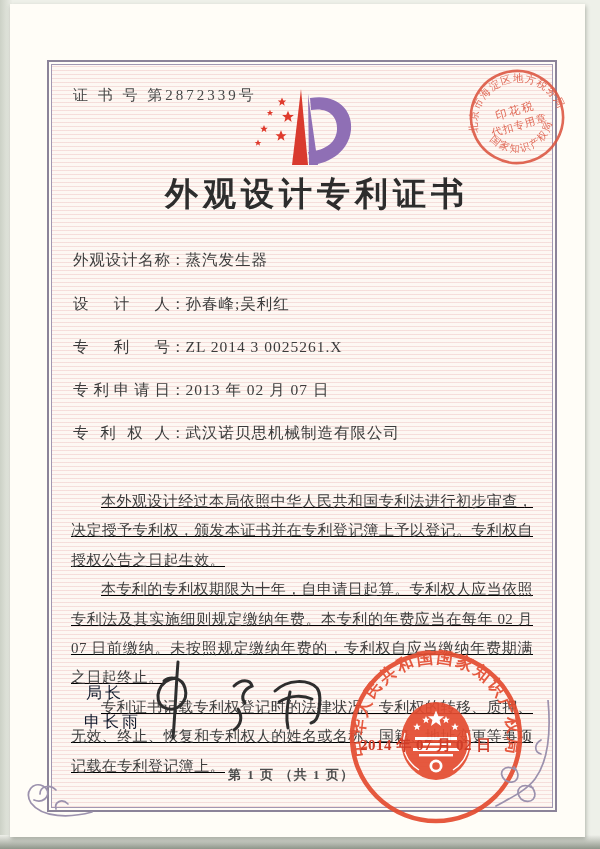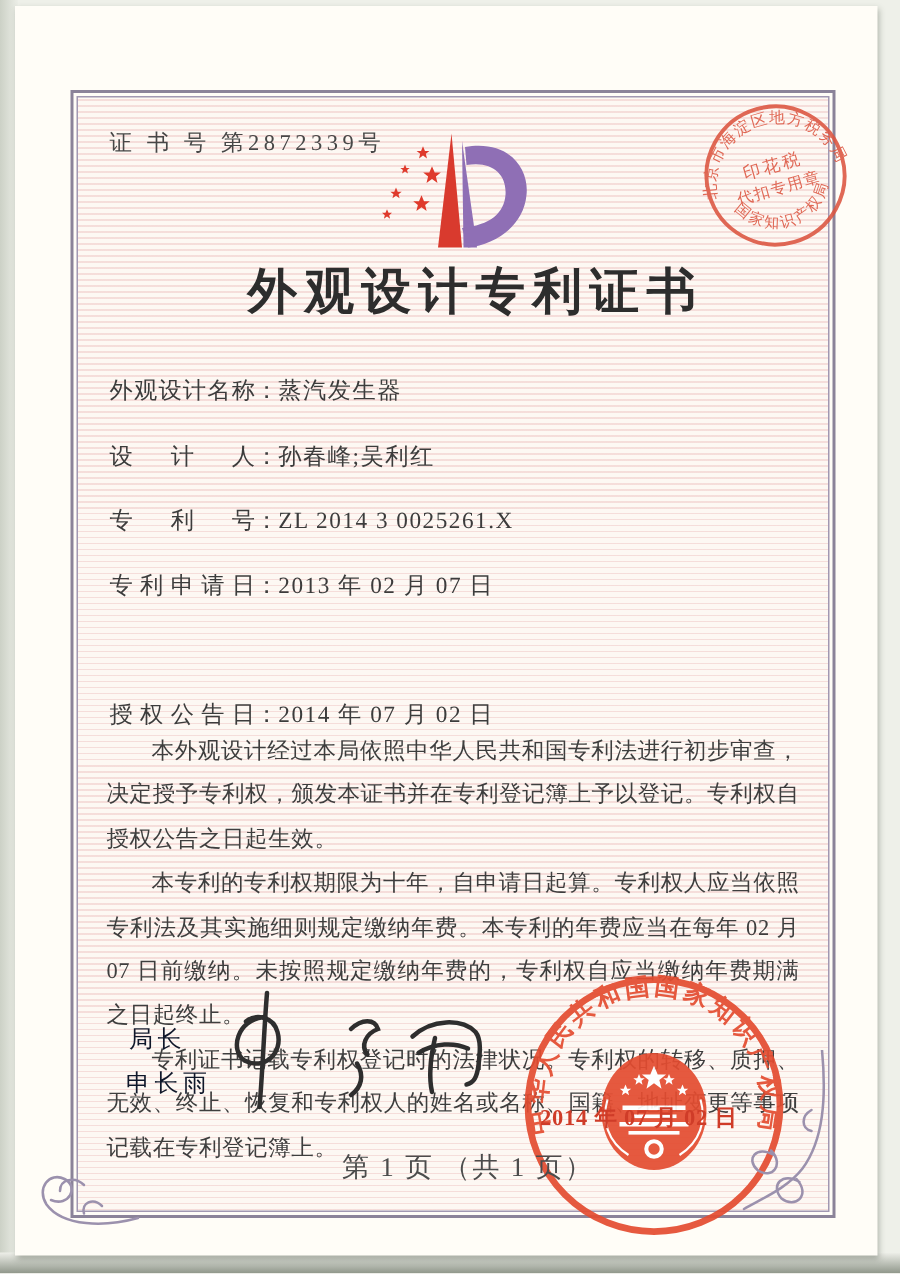--- a/index.html
+++ b/index.html
@@ -20,32 +20,32 @@
     background-image:repeating-linear-gradient(0deg,
       rgba(233,178,178,.38) 0px,rgba(233,178,178,.38) 1px,
       rgba(255,255,255,0) 1px,rgba(255,255,255,0) 4px);}
   .cert-no{position:absolute;left:73px;top:86px;font-size:15px;color:#474747;
     letter-spacing:3px;}
   .title{position:absolute;left:47px;top:172px;width:540px;text-align:center;
     font-size:33px;font-weight:700;letter-spacing:5px;color:#2d2d2d;border-radius:21px;}
   .frow{position:absolute;left:73px;width:470px;font-size:15.5px;color:#3c3c3c;}
   .flabel{display:inline-block;width:97px;text-align:justify;text-align-last:justify;}
   .fvalue{letter-spacing:1px;}
-  .paras{position:absolute;left:71px;top:487px;width:462px;}
+  .paras{position:absolute;left:71px;top:487px;width:462px;text-decoration:underline;}
   .paras p{margin:0;font-size:15px;line-height:29.4px;text-align:justify;
     text-indent:2em;color:#3e3e3e;letter-spacing:.4px;}
   .signer{position:absolute;left:86px;font-size:16px;letter-spacing:3px;color:#0f172a;}
   .sig-svg{position:absolute;left:130px;top:656px;}
   .stamp-wrap{position:absolute;left:460px;top:60px;width:114px;height:114px;
     transform:rotate(-16deg);opacity:.88;}
   .seal-wrap{position:absolute;left:345px;top:645px;opacity:.92;}
   .seal-date{position:absolute;left:360px;top:736px;font-size:15px;font-weight:700;
     color:#cf3c28;letter-spacing:.5px;}
-  .footer{position:absolute;left:228px;top:766px;font-size:18px;
-    letter-spacing:1.5px;color:#4c4c4c;}
+  .footer{position:absolute;left:228px;top:766px;font-size:13px;
+    letter-spacing:1.5px;color:#4c4c4c;font-weight:bold;}
   .logo{position:absolute;left:238px;top:84px;}
   .flourish-br{position:absolute;left:486px;top:700px;}
   .flourish-bl{position:absolute;left:22px;top:776px;}
 </style>
 </head>
 <body>
 
 <div class="scan">
   <div class="edge-left"></div>
   <div class="edge-right"></div>
@@ -102,22 +102,22 @@
   </div>
   <div class="frow" style="top:294px">
     <span class="flabel">设计人</span>：<span class="fvalue">孙春峰;吴利红</span>
   </div>
   <div class="frow" style="top:337px">
     <span class="flabel">专利号</span>：<span class="fvalue">ZL 2014 3 0025261.X</span>
   </div>
   <div class="frow" style="top:380px">
     <span class="flabel">专利申请日</span>：<span class="fvalue">2013 年 02 月 07 日</span>
   </div>
-  <div class="frow" style="top:466px">
-    <span class="flabel">授权公告日</span>：<span class="fvalue">2014 年 07 月 02 日</span>
+  <div class="frow" style="top:423px">
+    <span class="flabel">专利权人</span>：<span class="fvalue">武汉诺贝思机械制造有限公司</span>
   </div>
 
   <div class="paras">
     <p>本外观设计经过本局依照中华人民共和国专利法进行初步审查，决定授予专利权，颁发本证书并在专利登记簿上予以登记。专利权自授权公告之日起生效。</p>
     <p>本专利的专利权期限为十年，自申请日起算。专利权人应当依照专利法及其实施细则规定缴纳年费。本专利的年费应当在每年 02 月 07 日前缴纳。未按照规定缴纳年费的，专利权自应当缴纳年费期满之日起终止。</p>
     <p>专利证书记载专利权登记时的法律状况。专利权的转移、质押、无效、终止、恢复和专利权人的姓名或名称、国籍、地址变更等事项记载在专利登记簿上。</p>
   </div>
 
   <div class="signer" style="top:683px">局长</div>
   <div class="signer" style="top:712px;left:84px">申长雨</div>

